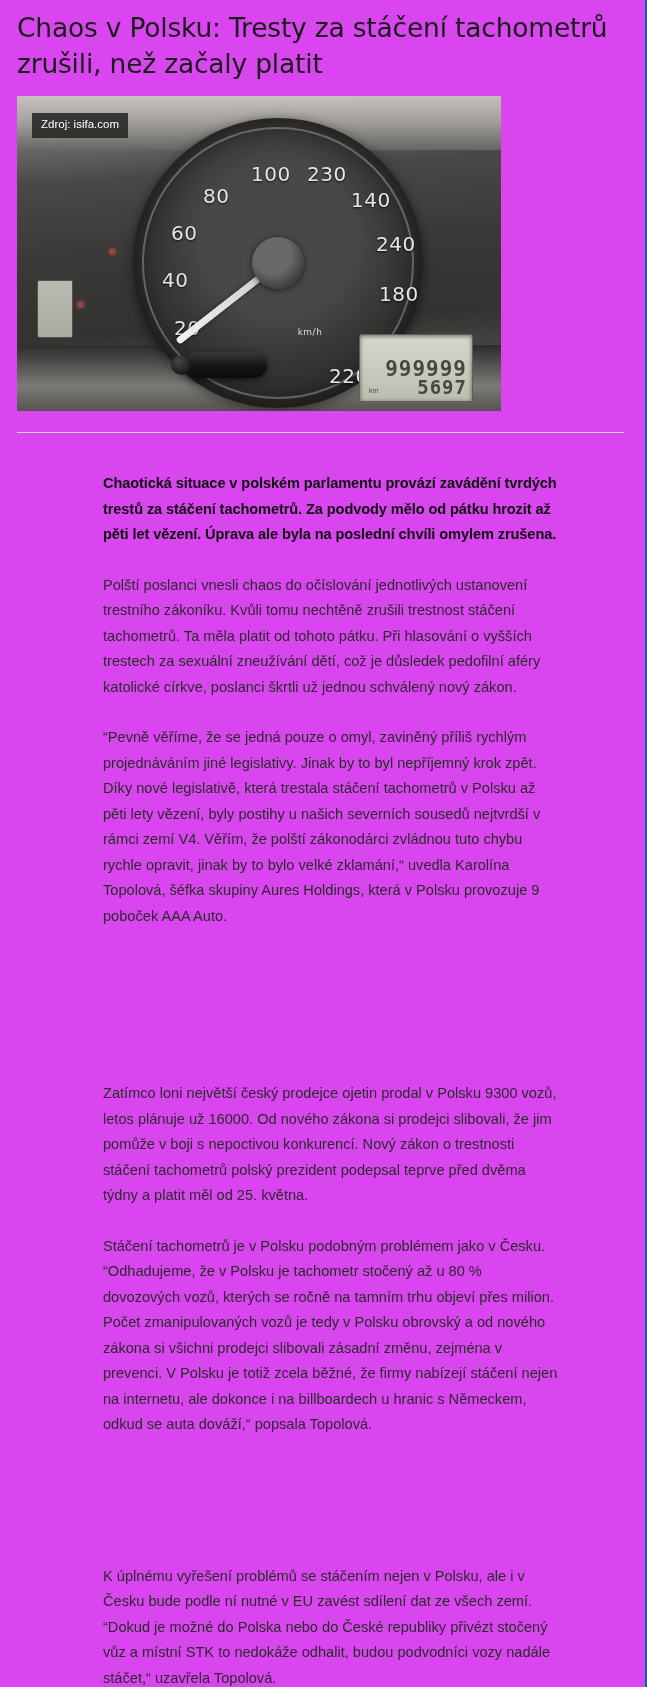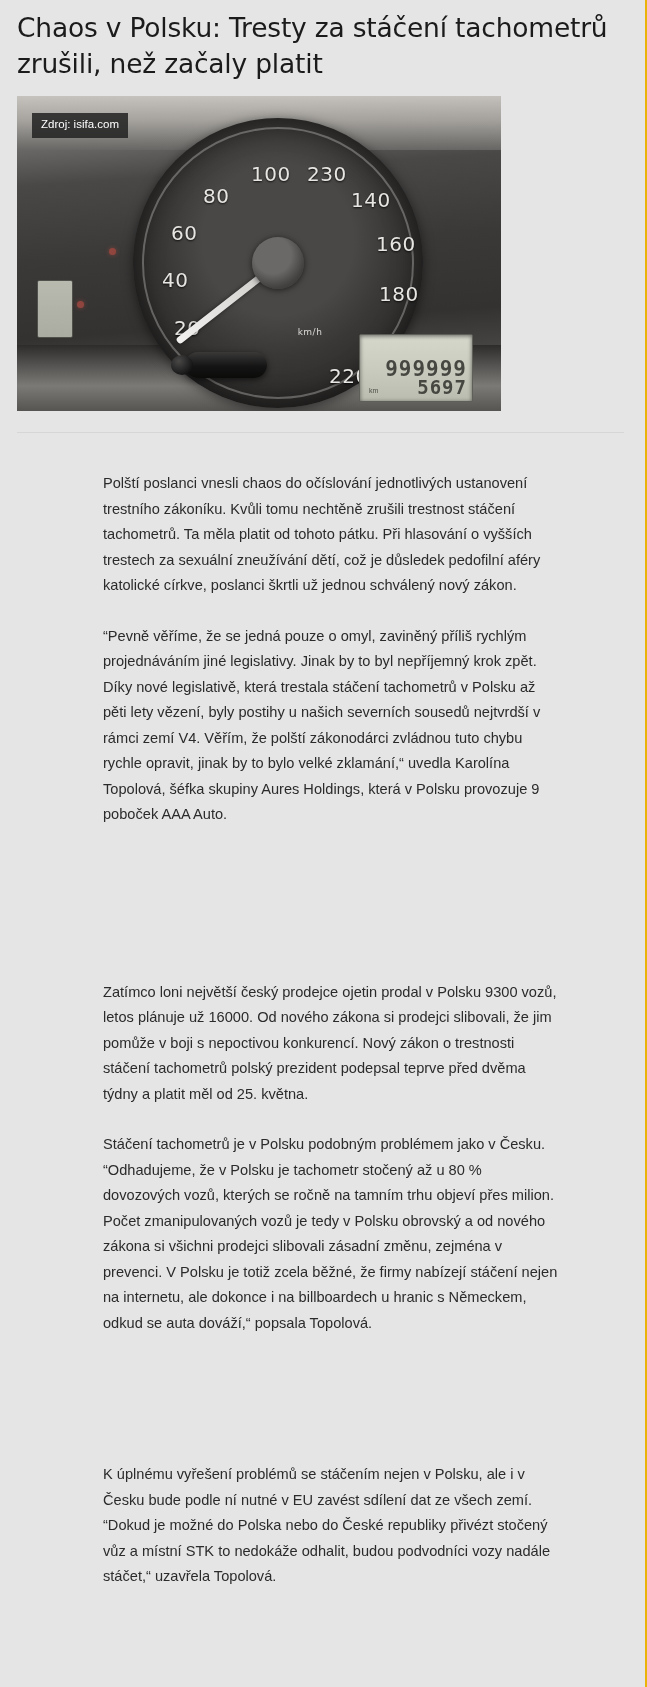--- a/index.html
+++ b/index.html
@@ -14,23 +14,23 @@
     position: relative;
     font-family: "Liberation Sans", sans-serif;
     color: #1a1a1a;
     overflow: hidden;
   }
 
   .page {
     position: relative;
     width: 647px;
     height: 1687px;
-    background: #e5e5e5;
+    background: #d946ef;
     box-sizing: border-box;
-    border-right: 2px solid #eab308;
+    border-right: 2px solid #0369a1;
   }
 
   
   .headline {
     margin: 0;
     padding: 10px 30px 0 17px;
     font-family: "DejaVu Sans", sans-serif;
     font-size: 26.5px;
     line-height: 36px;
     font-weight: 400;
@@ -380,21 +380,21 @@
             <i></i>
           </div>
 
         <span class="gauge-num" style="left:41px; top:198px;">20</span>
         <span class="gauge-num" style="left:29px; top:150px;">40</span>
         <span class="gauge-num" style="left:38px; top:103px;">60</span>
         <span class="gauge-num" style="left:70px; top:66px;">80</span>
         <span class="gauge-num" style="left:118px; top:44px;text-align:right;">100</span>
         <span class="gauge-num" style="left:174px; top:44px;">230</span>
         <span class="gauge-num" style="left:218px; top:70px;">140</span>
-        <span class="gauge-num" style="left:243px; top:114px;">160</span>
+        <span class="gauge-num" style="left:243px; top:114px;">240</span>
         <span class="gauge-num" style="left:246px; top:164px;">180</span>
         <span class="gauge-num" style="left:232px; top:211px;">200</span>
         <span class="gauge-num" style="left:196px; top:246px;">220</span>
 
         <span class="kmh">km/h</span>
 
         <div class="needle"></div>
         <div class="needle-hub"></div>
       </div>
 
@@ -409,20 +409,21 @@
 
     <div class="source-badge">Zdroj: isifa.com</div>
   </div>
 
   <div class="divider"></div>
 
   <div class="lead-spacer"></div>
 
   <div class="article-body">
 
+    <p class="perex">Chaotická situace v polském parlamentu provází zavádění tvrdých trestů za stáčení tachometrů. Za podvody mělo od pátku hrozit až pěti let vězení. Úprava ale byla na poslední chvíli omylem zrušena.</p>
 
     <p>Polští poslanci vnesli chaos do očíslování jednotlivých ustanovení trestního zákoníku. Kvůli tomu nechtěně zrušili trestnost stáčení tachometrů. Ta měla platit od tohoto pátku. Při hlasování o vyšších trestech za sexuální zneužívání dětí, což je důsledek pedofilní aféry katolické církve, poslanci škrtli už jednou schválený nový zákon.</p>
 
     <p>“Pevně věříme, že se jedná pouze o omyl, zaviněný příliš rychlým projednáváním jiné legislativy. Jinak by to byl nepříjemný krok zpět. Díky nové legislativě, která trestala stáčení tachometrů v Polsku až pěti lety vězení, byly postihy u našich severních sousedů nejtvrdší v rámci zemí V4. Věřím, že polští zákonodárci zvládnou tuto chybu rychle opravit, jinak by to bylo velké zklamání,“ uvedla Karolína Topolová, šéfka skupiny Aures Holdings, která v Polsku provozuje 9 poboček AAA Auto.</p>
 
     <div class="gap-block"></div>
 
     <p>Zatímco loni největší český prodejce ojetin prodal v Polsku 9300 vozů, letos plánuje už 16000. Od nového zákona si prodejci slibovali, že jim pomůže v boji s nepoctivou konkurencí. Nový zákon o trestnosti stáčení tachometrů polský prezident podepsal teprve před dvěma týdny a platit měl od 25. května.</p>
 
     <p>Stáčení tachometrů je v Polsku podobným problémem jako v Česku. “Odhadujeme, že v Polsku je tachometr stočený až u 80 % dovozových vozů, kterých se ročně na tamním trhu objeví přes milion. Počet zmanipulovaných vozů je tedy v Polsku obrovský a od nového zákona si všichni prodejci slibovali zásadní změnu, zejména v prevenci. V Polsku je totiž zcela běžné, že firmy nabízejí stáčení nejen na internetu, ale dokonce i na billboardech u hranic s Německem, odkud se auta dováží,“ popsala Topolová.</p>

